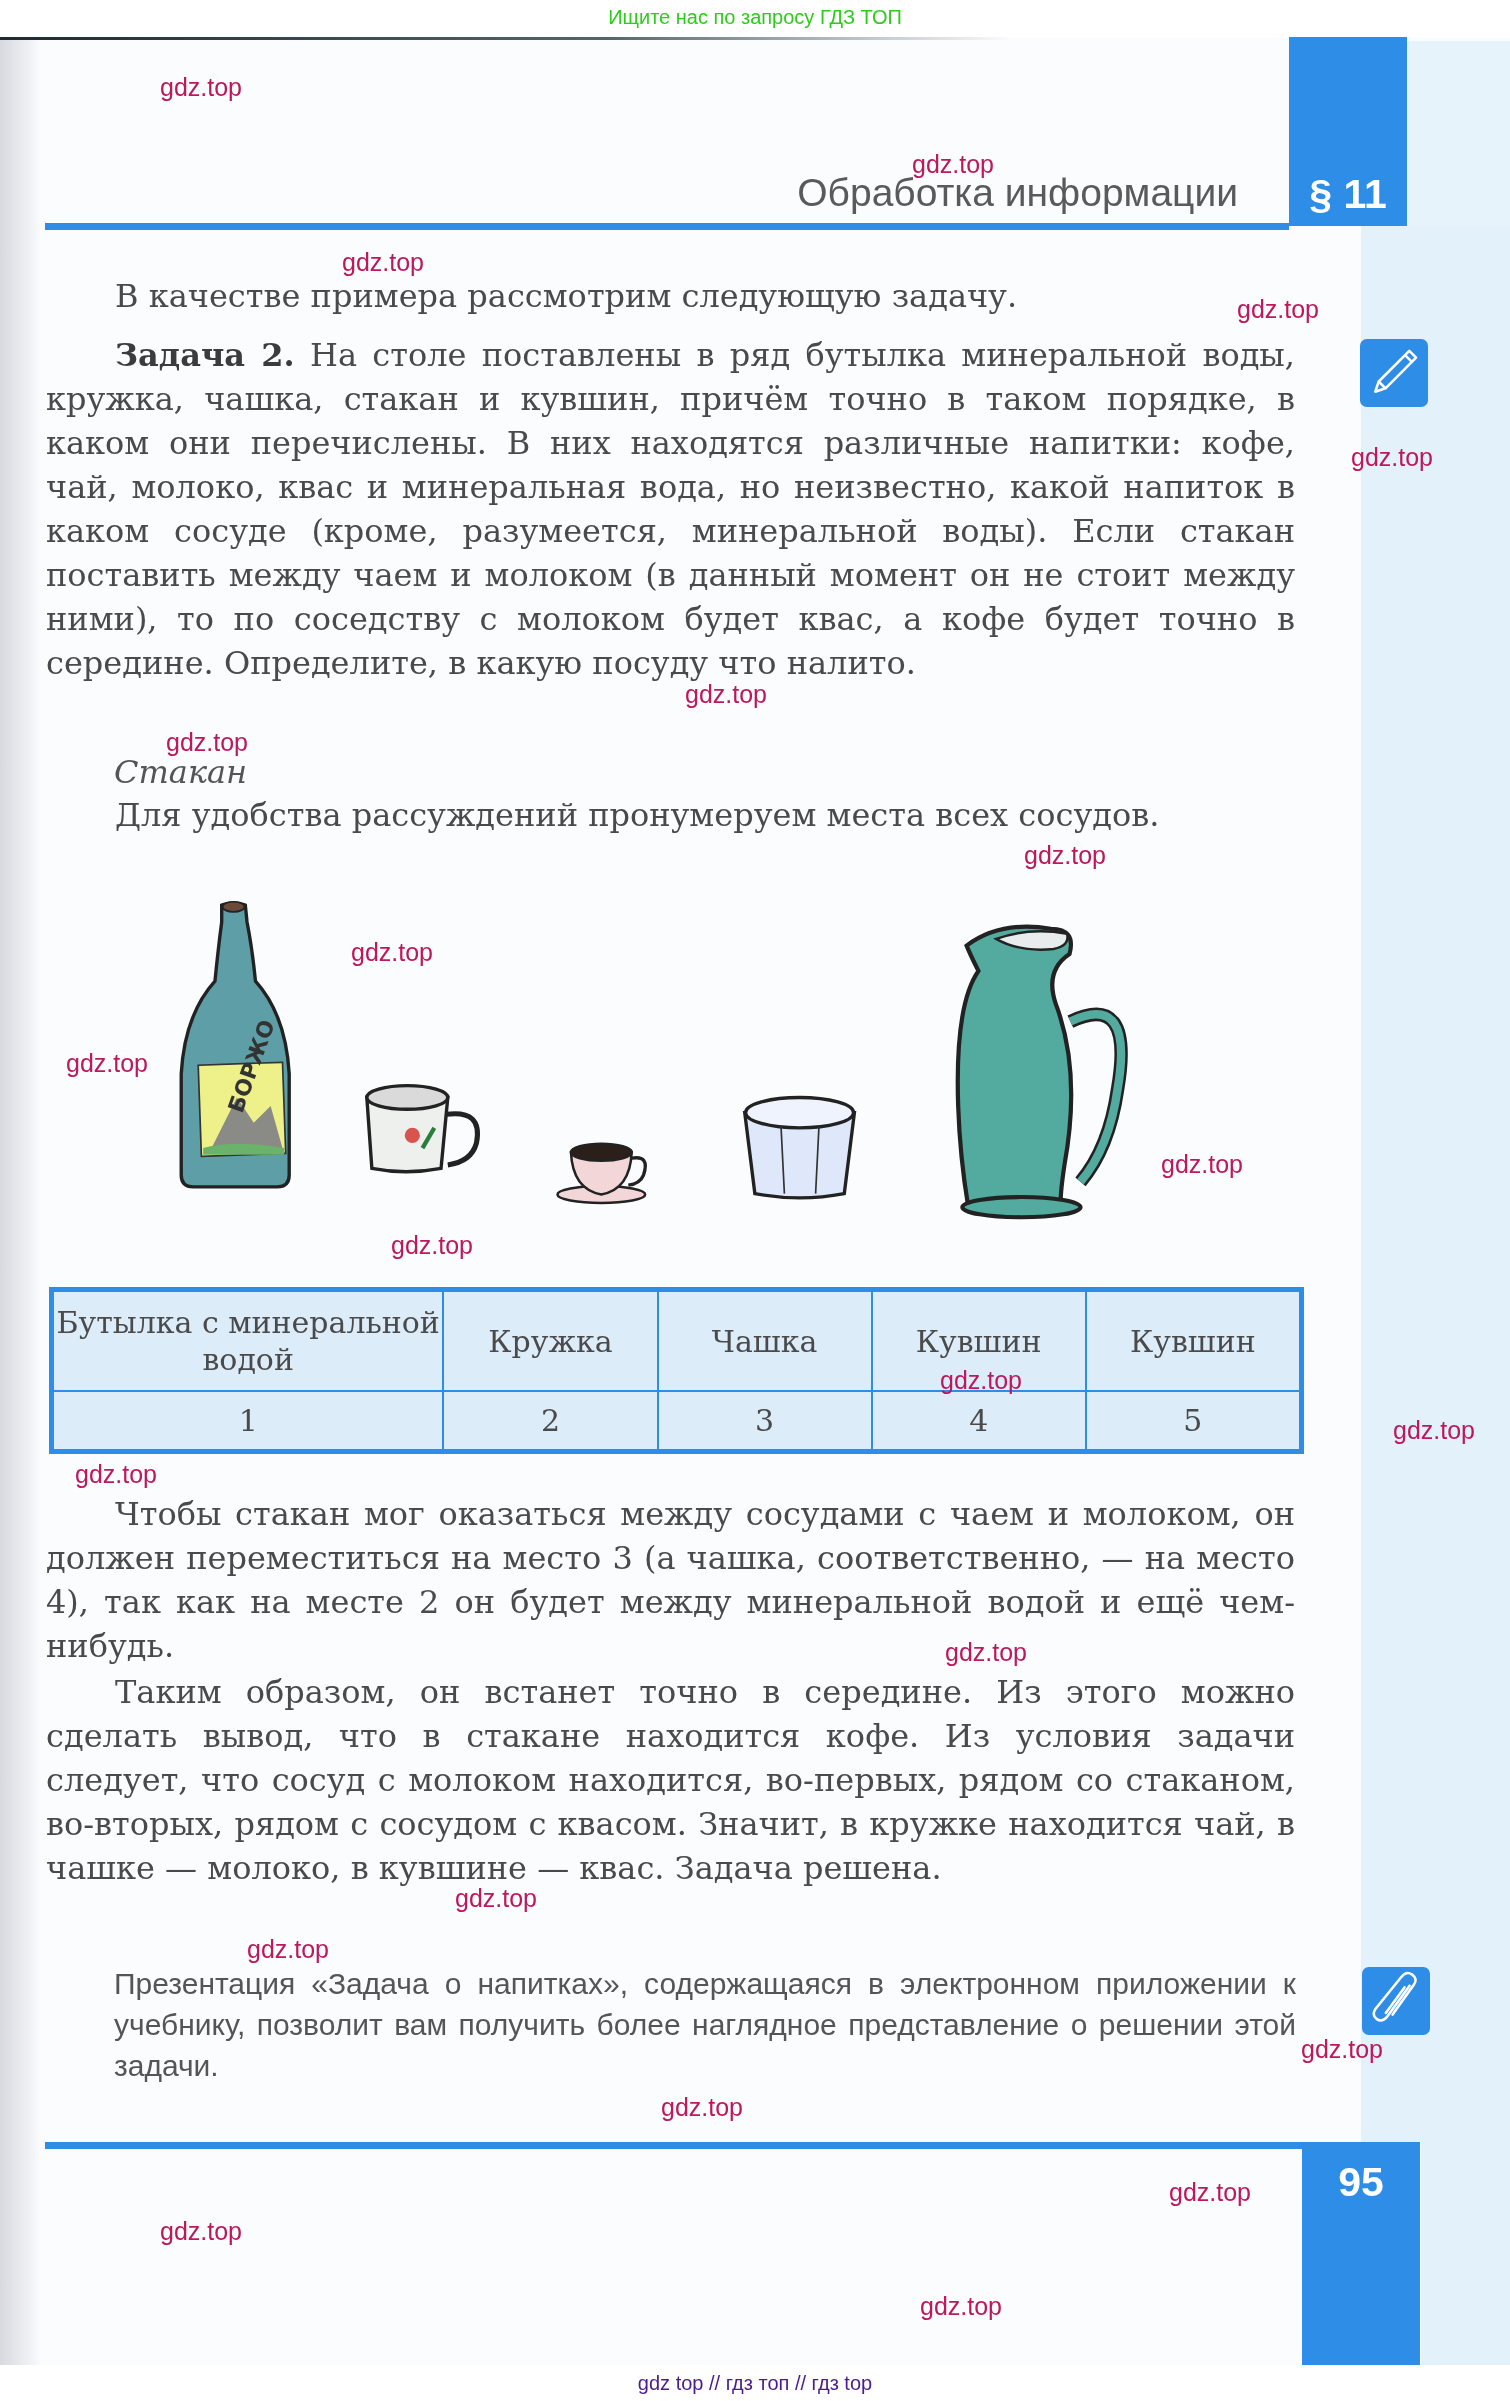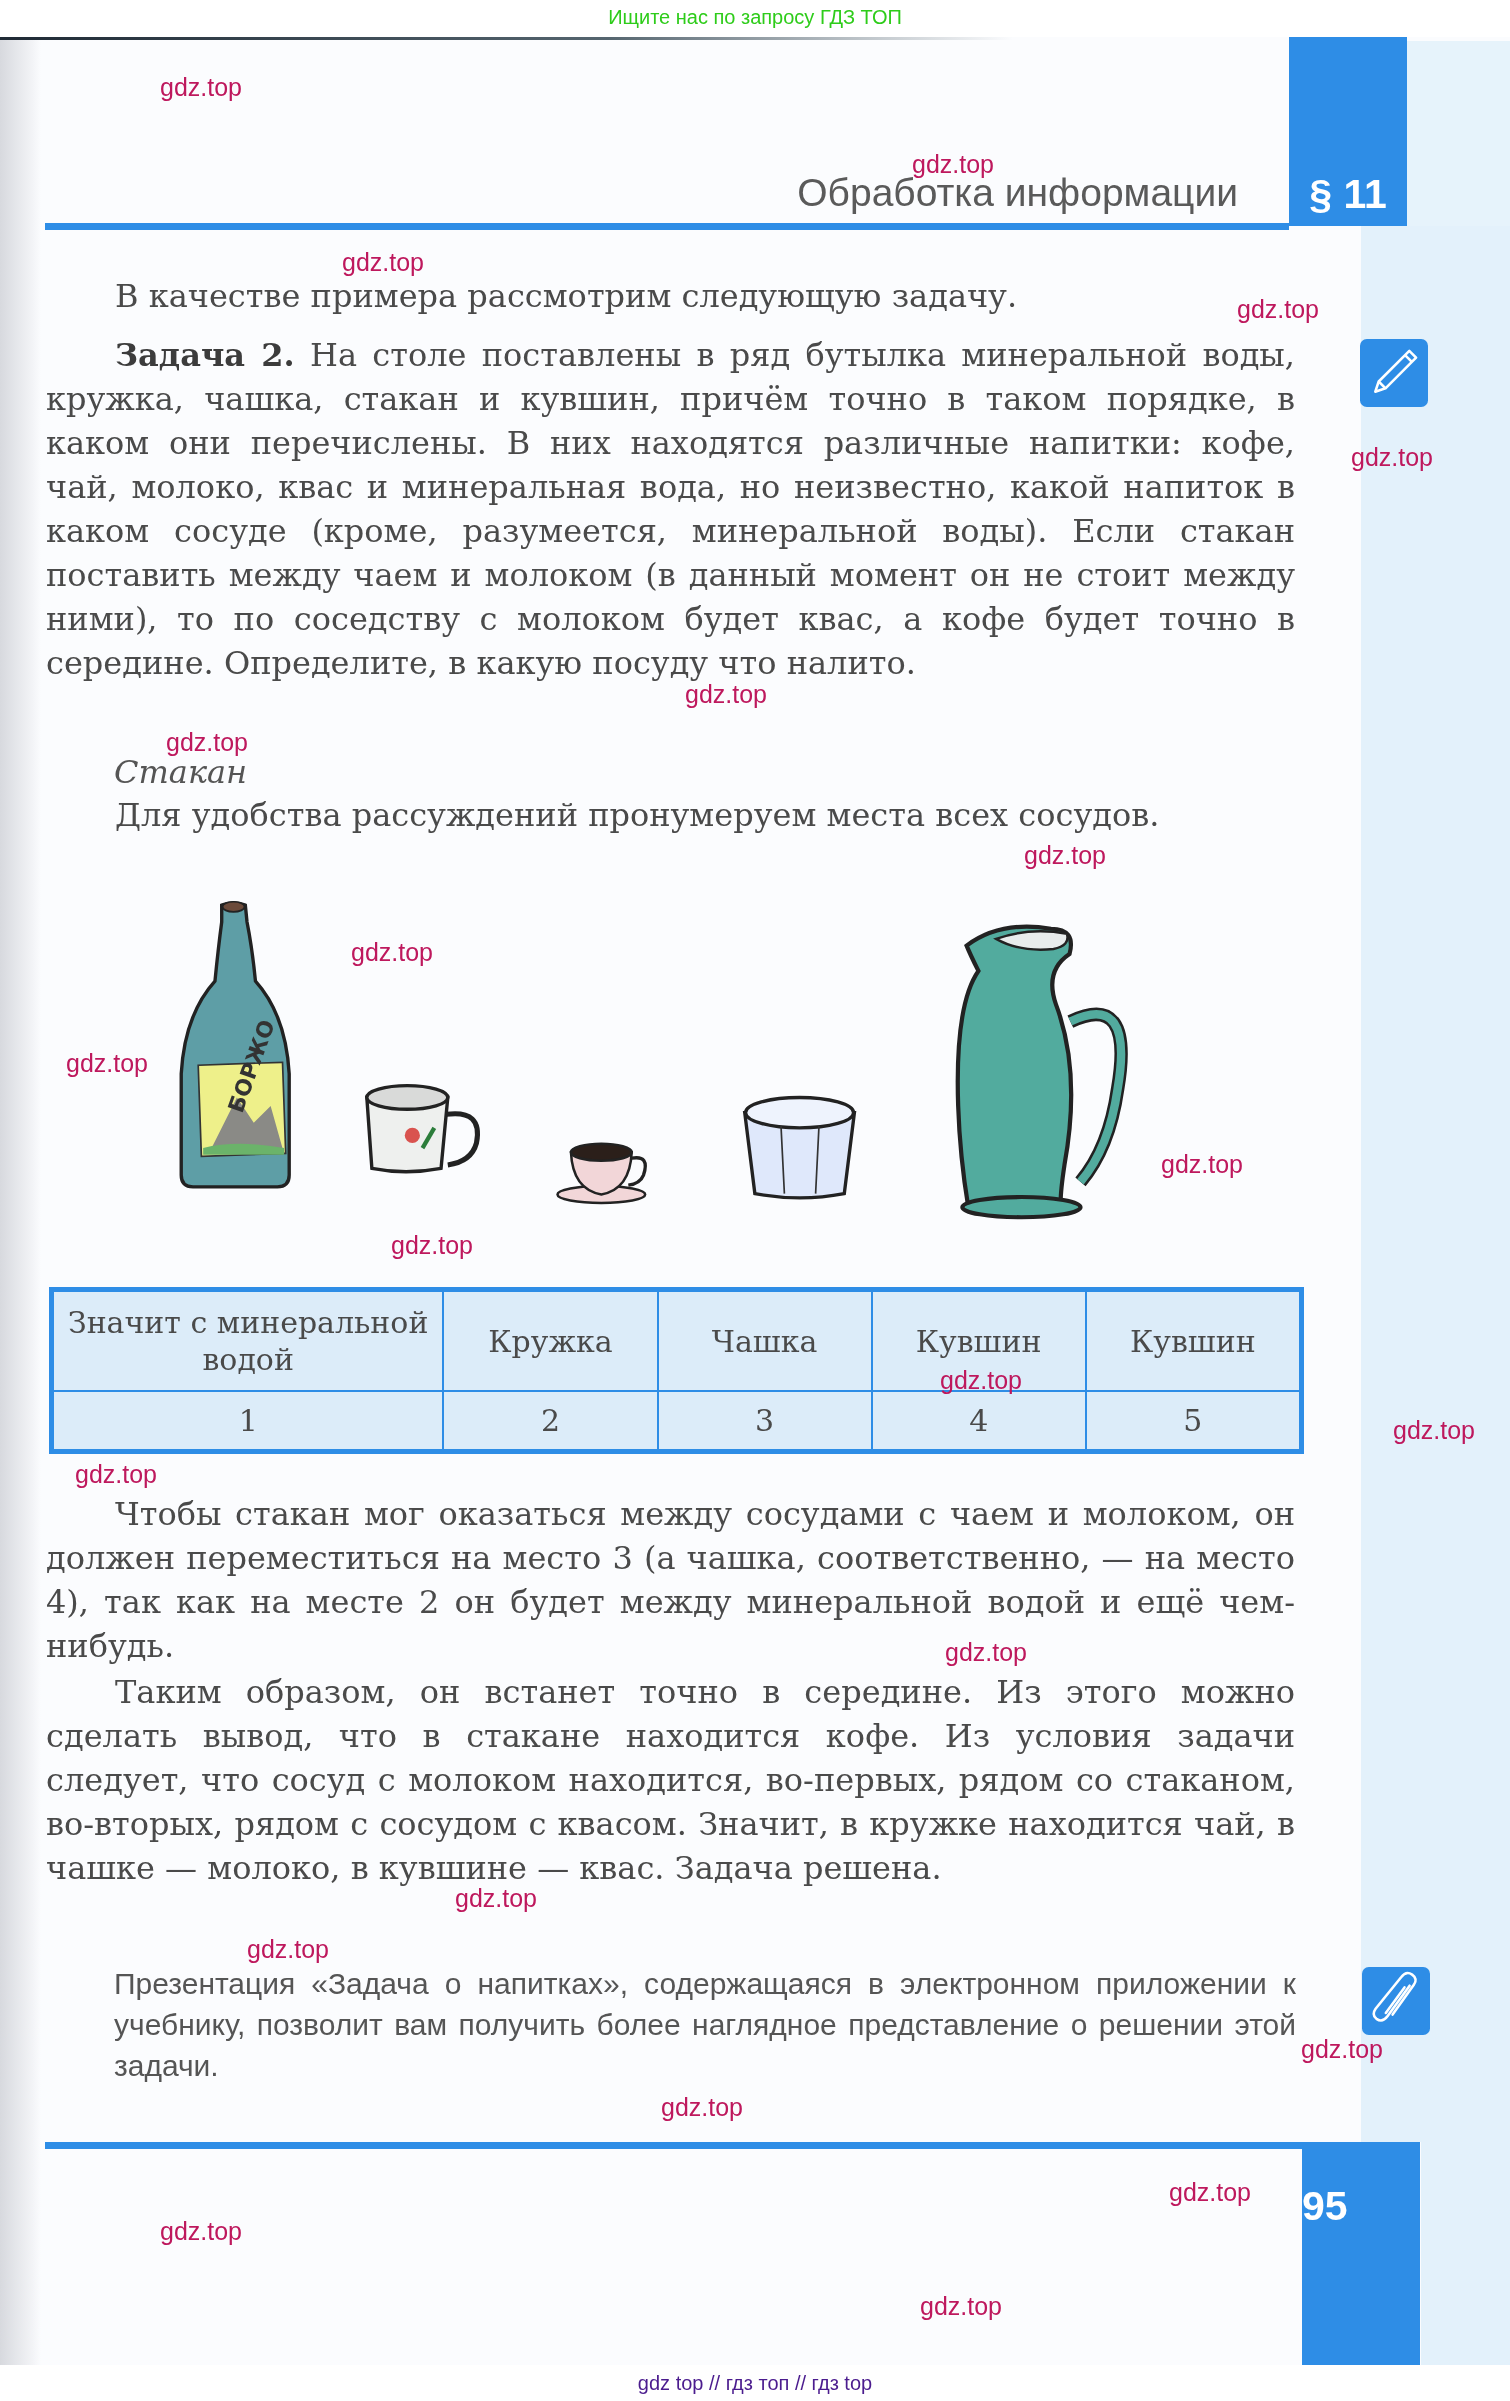--- a/index.html
+++ b/index.html
@@ -11,21 +11,21 @@
   .top-edge { left:0; top:37px; width:1013px; height:3.4px; background:linear-gradient(to right,#1f2a35,#55656f 60%,rgba(255,255,255,0)); }
   .side-strip { left:1361px; top:226px; width:149px; height:1916px; background:#e3f1fb; }
   .side-strip-bot { left:1421px; top:2142px; width:89px; height:223px; background:#e3f1fb; }
   .side-strip-top { left:1407px; top:41px; width:103px; height:186px; background:#e6f3fb; }
   .section-box { left:1289px; top:37px; width:118px; height:189px; background:#2e8de6; }
   .section-label { left:1289px; top:169px; width:118px; text-align:center; color:#fff; font-family:Liberation Sans, sans-serif; font-weight:bold; font-size:41px; line-height:51px; }
   .header-title { right:272px; top:167px; color:#5a5a5a; font-family:"Liberation Sans", sans-serif; font-size:39px; line-height:51px; white-space:nowrap; }
   .rule-top { left:45px; top:223px; width:1244px; height:6.8px; background:#2e8de6; }
   .rule-bottom { left:45px; top:2142px; width:1258px; height:6.8px; background:#2e8de6; }
   .page-box { left:1302px; top:2142px; width:118px; height:223px; background:#2e8de6; }
-  .page-num { left:1302px; top:2157px; width:118px; text-align:left; color:#fff; font-family:"Liberation Sans", sans-serif; font-weight:bold; font-size:41px; line-height:51px;margin-top:24px; }
+  .page-num { left:1302px; top:2157px; width:118px; text-align:center; color:#fff; font-family:"Liberation Sans", sans-serif; font-weight:bold; font-size:41px; line-height:51px; }
   .icon-box { width:68px; height:68px; background:#2e8de6; border-radius:6.8px; }
   .icon-box svg { display:block; }
   .para { left:46px; width:1249px; color:#4a4a4a; font-size:32px; line-height:44px; text-align:justify; }
   .para .ind { display:inline-block; width:69px; }
   .para b { font-weight:bold; color:#3c3c3c; }
   .reshenie { left:114px; top:750px; font-style:italic; color:#555; font-size:32px; line-height:44px; }
   .para-sans { left:114px; width:1182px; color:#555; font-family:"Liberation Sans", sans-serif; font-size:30px; line-height:41px; text-align:justify; }
   .wm { font-family:"Liberation Sans", sans-serif; font-size:25px; color:#be185d; line-height:29px; white-space:nowrap; }
   .footer-text { left:0; top:2368px; width:1510px; text-align:center; font-family:"Liberation Sans", sans-serif; font-size:20px; color:#4b1c8e; line-height:30px; }
   table.places { position:absolute; left:49px; top:1287px; width:1255px; border-collapse:collapse; background:#dcecf9; border:5.9px solid #2e8de6; }
@@ -110,21 +110,21 @@
     <ellipse cx="1210" cy="1430" rx="70" ry="12" fill="#52ab9e" stroke="#222" stroke-width="5"></ellipse>
     <path d="M1180 1112 q40 -14 84 -6 q4 14 -16 18 q-40 4 -68 -12 z" fill="#e8ecec" stroke="#222" stroke-width="3"></path>
     <path d="M1268 1210 q76 -36 56 80 q-10 70 -44 110" fill="none" stroke="#222" stroke-width="16"></path>
     <path d="M1268 1210 q76 -36 56 80 q-10 70 -44 110" fill="none" stroke="#52ab9e" stroke-width="10"></path>
   </g>
 </svg>
 
 <table class="places">
   <tbody>
       <tr class="hdr">
-    <td style="width:390px;">Значит с минеральной водой</td>
+    <td style="width:390px;">Бутылка с минеральной водой</td>
     <td style="width:213px;">Кружка</td>
     <td style="width:213px;">Чашка</td>
     <td style="width:213px;">Кувшин</td>
     <td style="width:213px;">Кувшин</td>
   </tr>
   <tr class="num">
     <td>1</td>
     <td>2</td>
     <td>3</td>
     <td>4</td>

